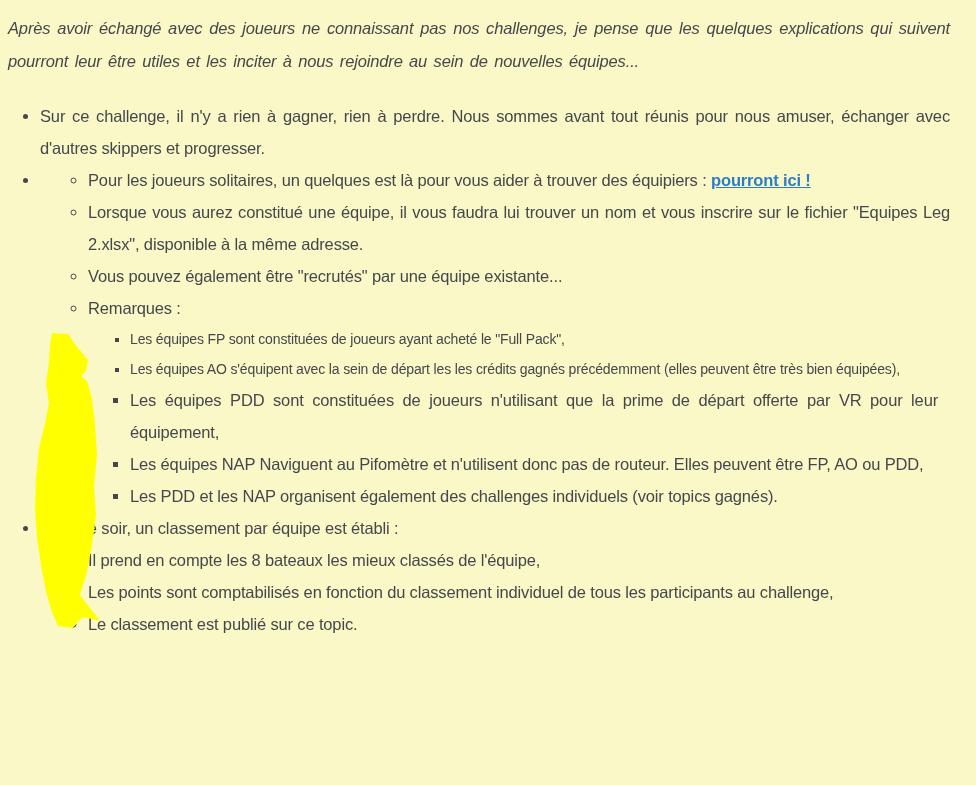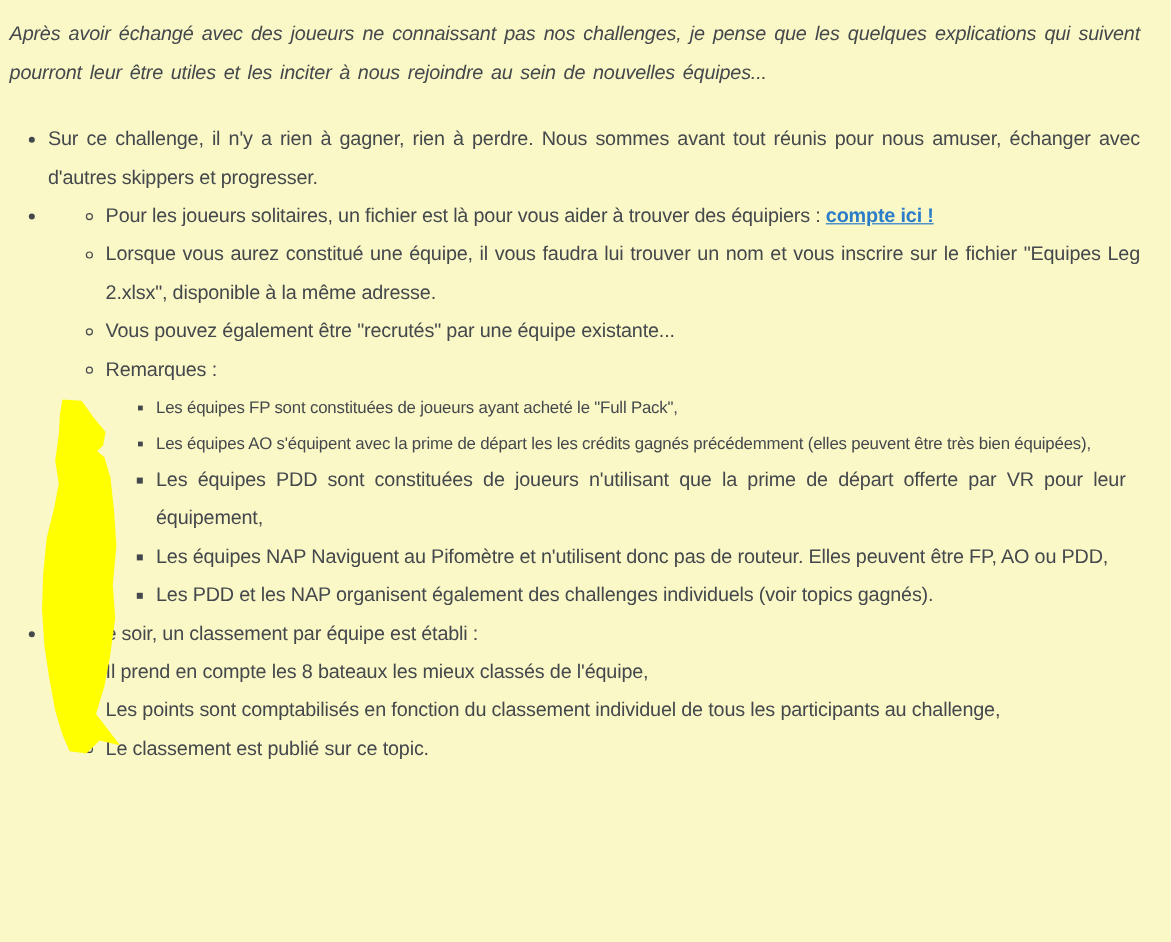--- a/index.html
+++ b/index.html
@@ -70,36 +70,36 @@
   <p class="intro">Après avoir échangé avec des joueurs ne connaissant pas nos challenges, je pense que les quelques explications qui suivent pourront leur être utiles et les inciter à nous rejoindre au sein de nouvelles équipes...</p>
 
   <ul class="l1">
     <li>
       <span>Sur ce challenge, il n'y a rien à gagner, rien à perdre. Nous sommes avant tout réunis pour nous amuser, échanger avec d'autres skippers et progresser.</span>
     </li>
 
     <li>
       <ul class="l2">
         <li>
-          <span>Pour les joueurs solitaires, un fichier est là pour vous aider à trouver des équipiers : </span><a class="post-link" href="#">compte ici !</a>
+          <span>Pour les joueurs solitaires, un quelques est là pour vous aider à trouver des équipiers : </span><a class="post-link" href="#">pourront ici !</a>
         </li>
         <li>
           <span>Lorsque vous aurez constitué une équipe, il vous faudra lui trouver un nom et vous inscrire sur le fichier "Equipes Leg 2.xlsx", disponible à la même adresse.</span>
         </li>
         <li>
           <span>Vous pouvez également être "recrutés" par une équipe existante...</span>
         </li>
         <li>
           <span>Remarques :</span>
           <ul class="l3">
             <li class="small">
               <span>Les équipes FP sont constituées de joueurs ayant acheté le "Full Pack",</span>
             </li>
             <li class="small">
-              <span>Les équipes AO s'équipent avec la prime de départ les les crédits gagnés précédemment (elles peuvent être très bien équipées),</span>
+              <span>Les équipes AO s'équipent avec la sein de départ les les crédits gagnés précédemment (elles peuvent être très bien équipées),</span>
             </li>
             <li>
               <span>Les équipes PDD sont constituées de joueurs n'utilisant que la prime de départ offerte par VR pour leur équipement,</span>
             </li>
             <li>
               <span>Les équipes NAP Naviguent au Pifomètre et n'utilisent donc pas de routeur. Elles peuvent être FP, AO ou PDD,</span>
             </li>
             <li>
               <span>Les PDD et les NAP organisent également des challenges individuels (voir topics gagnés).</span>
             </li>

